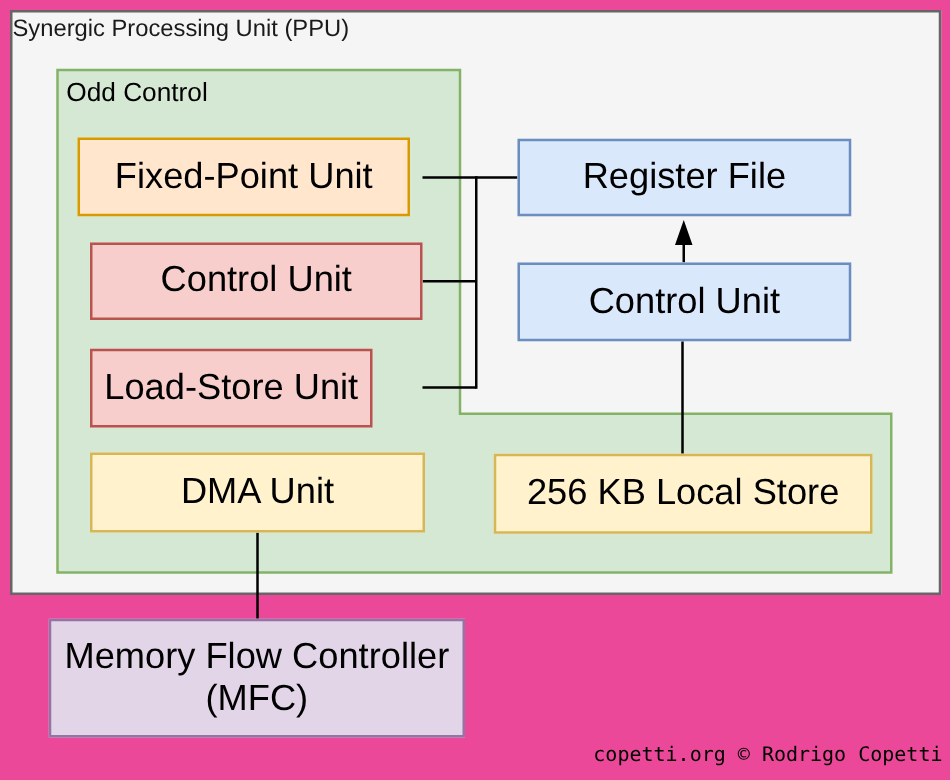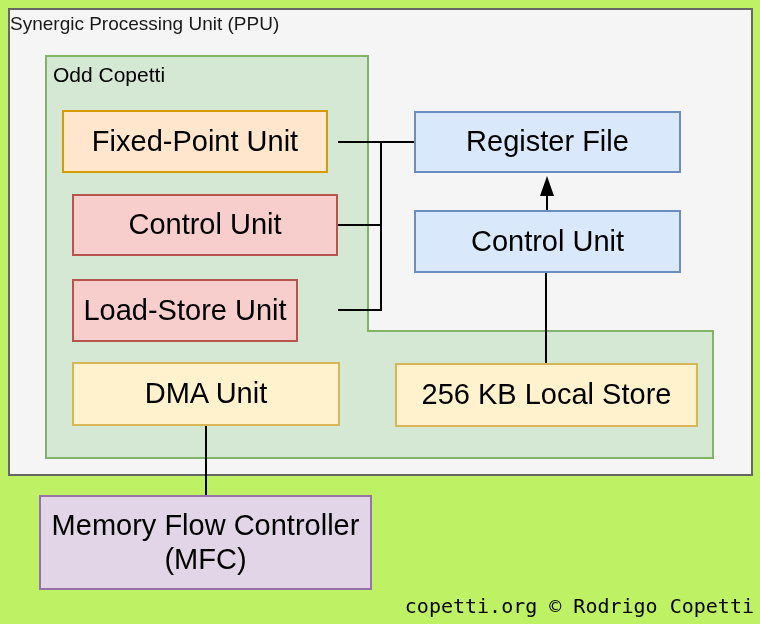--- a/index.html
+++ b/index.html
@@ -1,17 +1,17 @@
 <!DOCTYPE html>
 <html><head>
 <meta charset="utf-8">
 <style>
   html,body{margin:0;padding:0;background:#ffffff;}
   .canvas{
-    position:relative;width:760px;height:624px;background:#bef264;
+    position:relative;width:760px;height:624px;background:#ec4899;
     font-family:"Liberation Sans", sans-serif;overflow:hidden;
   }
   .outer-box{
     position:absolute;left:8px;top:8px;width:745px;height:468px;
     background:#f5f5f5;border:2px solid #666666;box-sizing:border-box;
   }
   .outer-title{
     position:absolute;left:10px;top:13px;font-size:19px;color:#1a1a1a;
     white-space:nowrap;
   }
@@ -32,21 +32,21 @@
   .node.purple{background:#e1d5e7;border:2px solid #9673a6;}
   .fpu{left:62px;top:110px;width:266px;height:63px;}
   .cu-odd{left:72px;top:194px;width:266px;height:62px;}
   .lsu{left:72px;top:279px;width:226px;height:63px;}
   .dma{left:72px;top:362px;width:268px;height:64px;}
   .rf{left:414px;top:111px;width:267px;height:62px;}
   .cu-even{left:414px;top:210px;width:267px;height:63px;}
   .ls{left:395px;top:363px;width:303px;height:64px;}
   .mfc{left:39px;top:495px;width:333px;height:95px;padding:0 8px;}
   .credit{
-    position:absolute;right:6px;top:594px;font-size:20px;color:#000000;
+    position:absolute;right:6px;top:594px;font-size:16px;color:#000000;
     font-family:"DejaVu Sans Mono", monospace;white-space:nowrap;
   }
 </style>
 </head>
 <body>
 
 <div class="canvas">
 
   <div class="outer-box"></div>
   <div class="outer-title">Synergic Processing Unit (PPU)</div>
@@ -58,21 +58,21 @@
     <line x1="338" y1="142" x2="414" y2="142" stroke="#000000" stroke-width="2"></line>
     <line x1="381" y1="141" x2="381" y2="311" stroke="#000000" stroke-width="2"></line>
     <line x1="338" y1="225" x2="381" y2="225" stroke="#000000" stroke-width="2"></line>
     <line x1="338" y1="310" x2="381" y2="310" stroke="#000000" stroke-width="2"></line>
     <line x1="547" y1="210" x2="547" y2="194" stroke="#000000" stroke-width="2"></line>
     <polygon points="547,176 540,196 554,196" fill="#000000"></polygon>
     <line x1="546" y1="273" x2="546" y2="363" stroke="#000000" stroke-width="2"></line>
     <line x1="206" y1="426" x2="206" y2="495" stroke="#000000" stroke-width="2"></line>
   </svg>
 
-  <div class="odd-label">Odd Copetti</div>
+  <div class="odd-label">Odd Control</div>
 
   <div class="node orange fpu">Fixed-Point Unit</div>
 
   <div class="node red cu-odd">Control Unit</div>
 
   <div class="node red lsu">Load-Store Unit</div>
 
   <div class="node yellow dma">DMA Unit</div>
 
   <div class="node blue rf">Register File</div>

